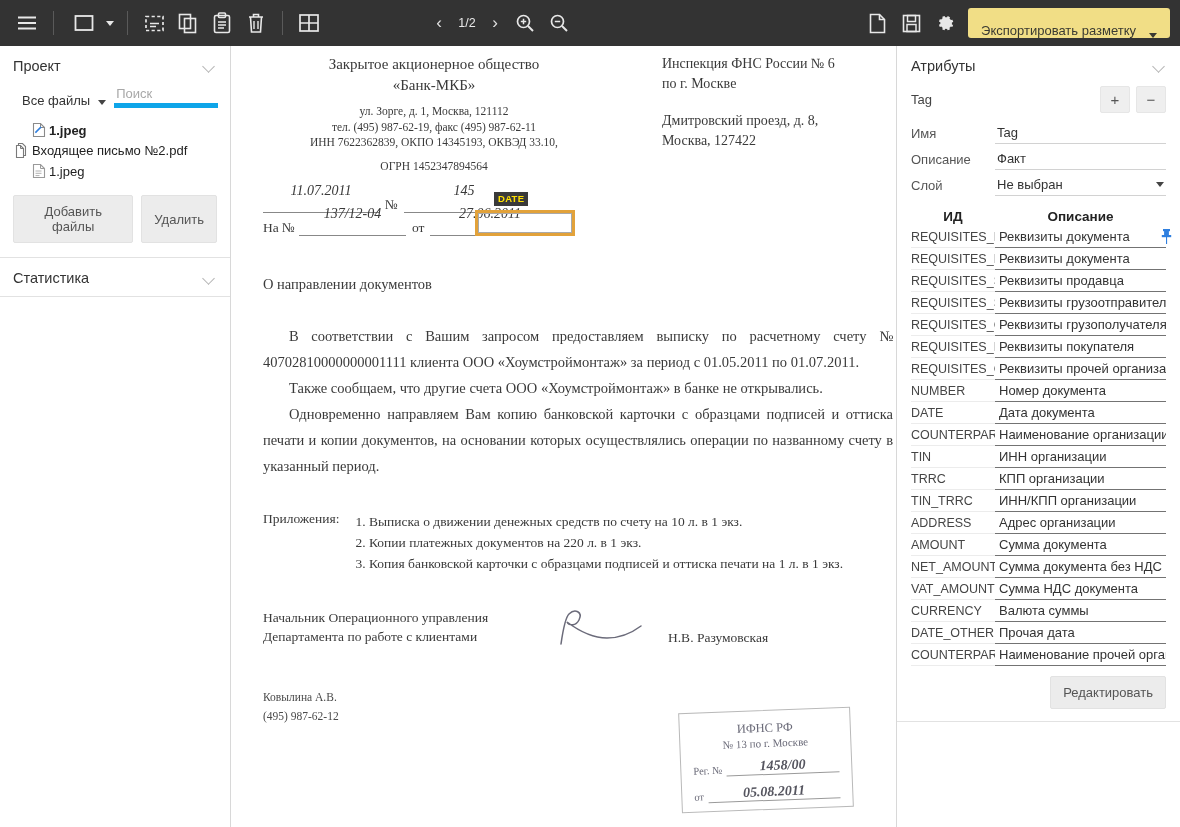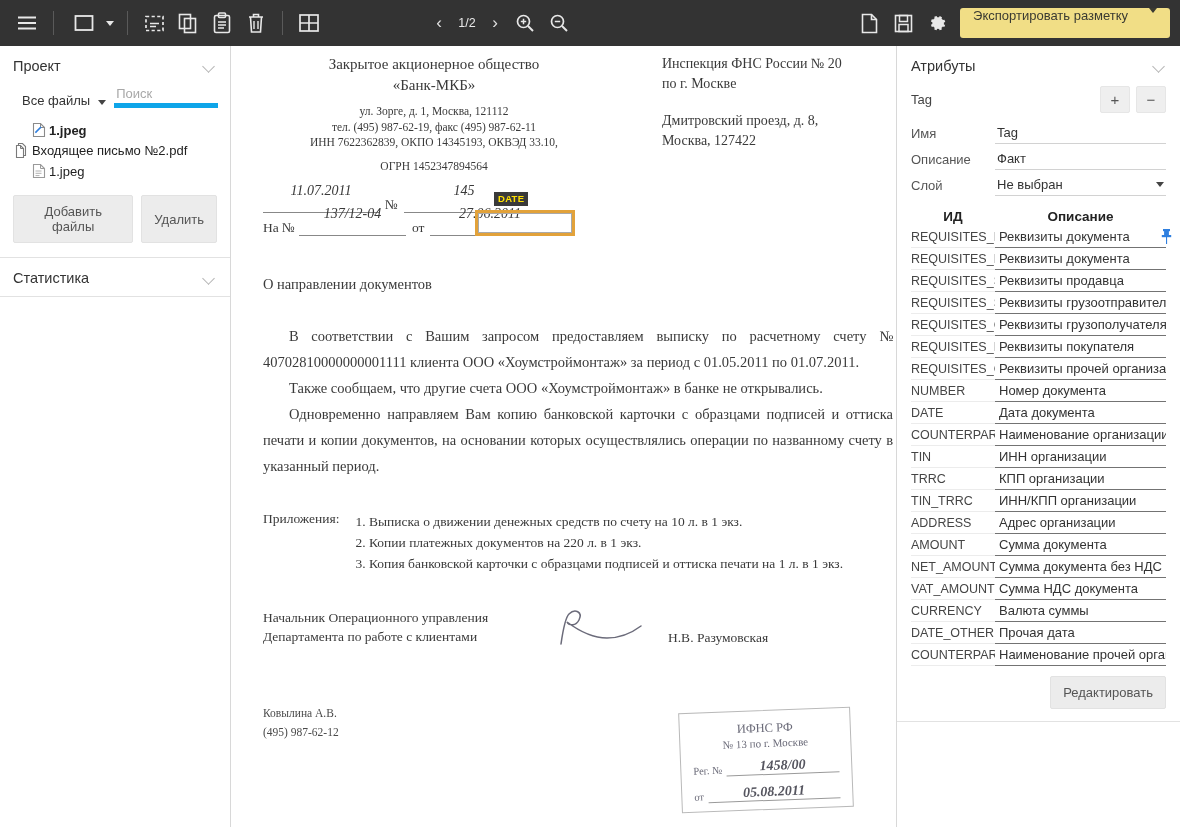--- a/index.html
+++ b/index.html
@@ -39,21 +39,21 @@
   .pagenav .arrow {
     width: 26px; height: 30px; display: flex; align-items: center; justify-content: center;
     font-size: 17px; color: #e0e0e0; cursor: pointer;
   }
   .pagelabel { font-size: 12.5px; color: #e8e8e8; min-width: 26px; text-align: center; padding: 0 3px; }
   .export-btn {
     background: #f1de86; color: #3a3a32;
     border: none; border-radius: 3px;
     height: 30px; padding: 0 13px;
     font-family: "Liberation Sans", sans-serif; font-size: 13px;
-    display: flex; align-items: flex-start; gap: 20px;
+    display: flex; align-items: flex-end; gap: 12px;
     cursor: pointer; margin-left: 6px;
   }
   .export-btn .caret-dn { border-top-color: #3a3a32; margin-left: 1px; }
 
   
   .body-row { flex: 1 1 auto; display: flex; min-height: 0; }
 
   
   .sidebar {
     width: 231px; flex: 0 0 231px;
@@ -166,21 +166,21 @@
   .attach { margin: 32px 0 0 14px; display: flex; font-size: 13.5px; }
   .attach .alab { width: 88px; flex: 0 0 88px; }
   .attach ol { margin: 0; padding: 0 0 0 18px; }
   .attach li { line-height: 21px; }
 
   .sigrow { margin: 34px 0 0 14px; display: flex; align-items: flex-start; font-size: 13.5px; }
   .sig-left { width: 290px; line-height: 19px; }
   .sig-scrawl { width: 115px; position: relative; height: 44px; }
   .sig-name { padding-top: 22px; font-size: 13.5px; }
 
-  .footer-contact { margin: 52px 0 0 14px; font-size: 11.5px; line-height: 19px; color: #4a4a4a; }
+  .footer-contact { margin: 36px 0 0 14px; font-size: 11.5px; line-height: 19px; color: #4a4a4a; }
 
   .stamp {
     position: absolute; left: 449px; top: 664px;
     width: 172px; height: 100px;
     border: 1px solid #b9b9b9;
     transform: rotate(-2.2deg);
     color: #6a6a78;
     font-family: "Liberation Serif", serif;
     padding: 9px 12px 0 12px;
   }
@@ -441,21 +441,21 @@
         <div class="doc-head">
           <div class="doc-sender">
             <div class="l1">Закрытое акционерное общество</div>
             <div class="l1">«Банк-МКБ»</div>
             <div class="small">ул. Зорге, д. 1, Москва, 121112</div>
             <div class="small" style="margin-top:0">тел. (495) 987-62-19, факс (495) 987-62-11</div>
             <div class="small" style="margin-top:0">ИНН 7622362839, ОКПО 14345193, ОКВЭД 33.10,</div>
             <div class="small" style="margin-top:8px">ОГРН 1452347894564</div>
           </div>
           <div class="doc-receiver">
-            <div>Инспекция ФНС России № 20</div>
+            <div>Инспекция ФНС России № 6</div>
             <div>по г. Москве</div>
             <div class="blk2">Дмитровский проезд, д. 8,</div>
             <div>Москва, 127422</div>
           </div>
         </div>
 
         <div class="reqline">
           <div class="rl">
             <span class="ul u1">11.07.2011</span>
             <span class="lab" style="padding:0 6px">№</span>

